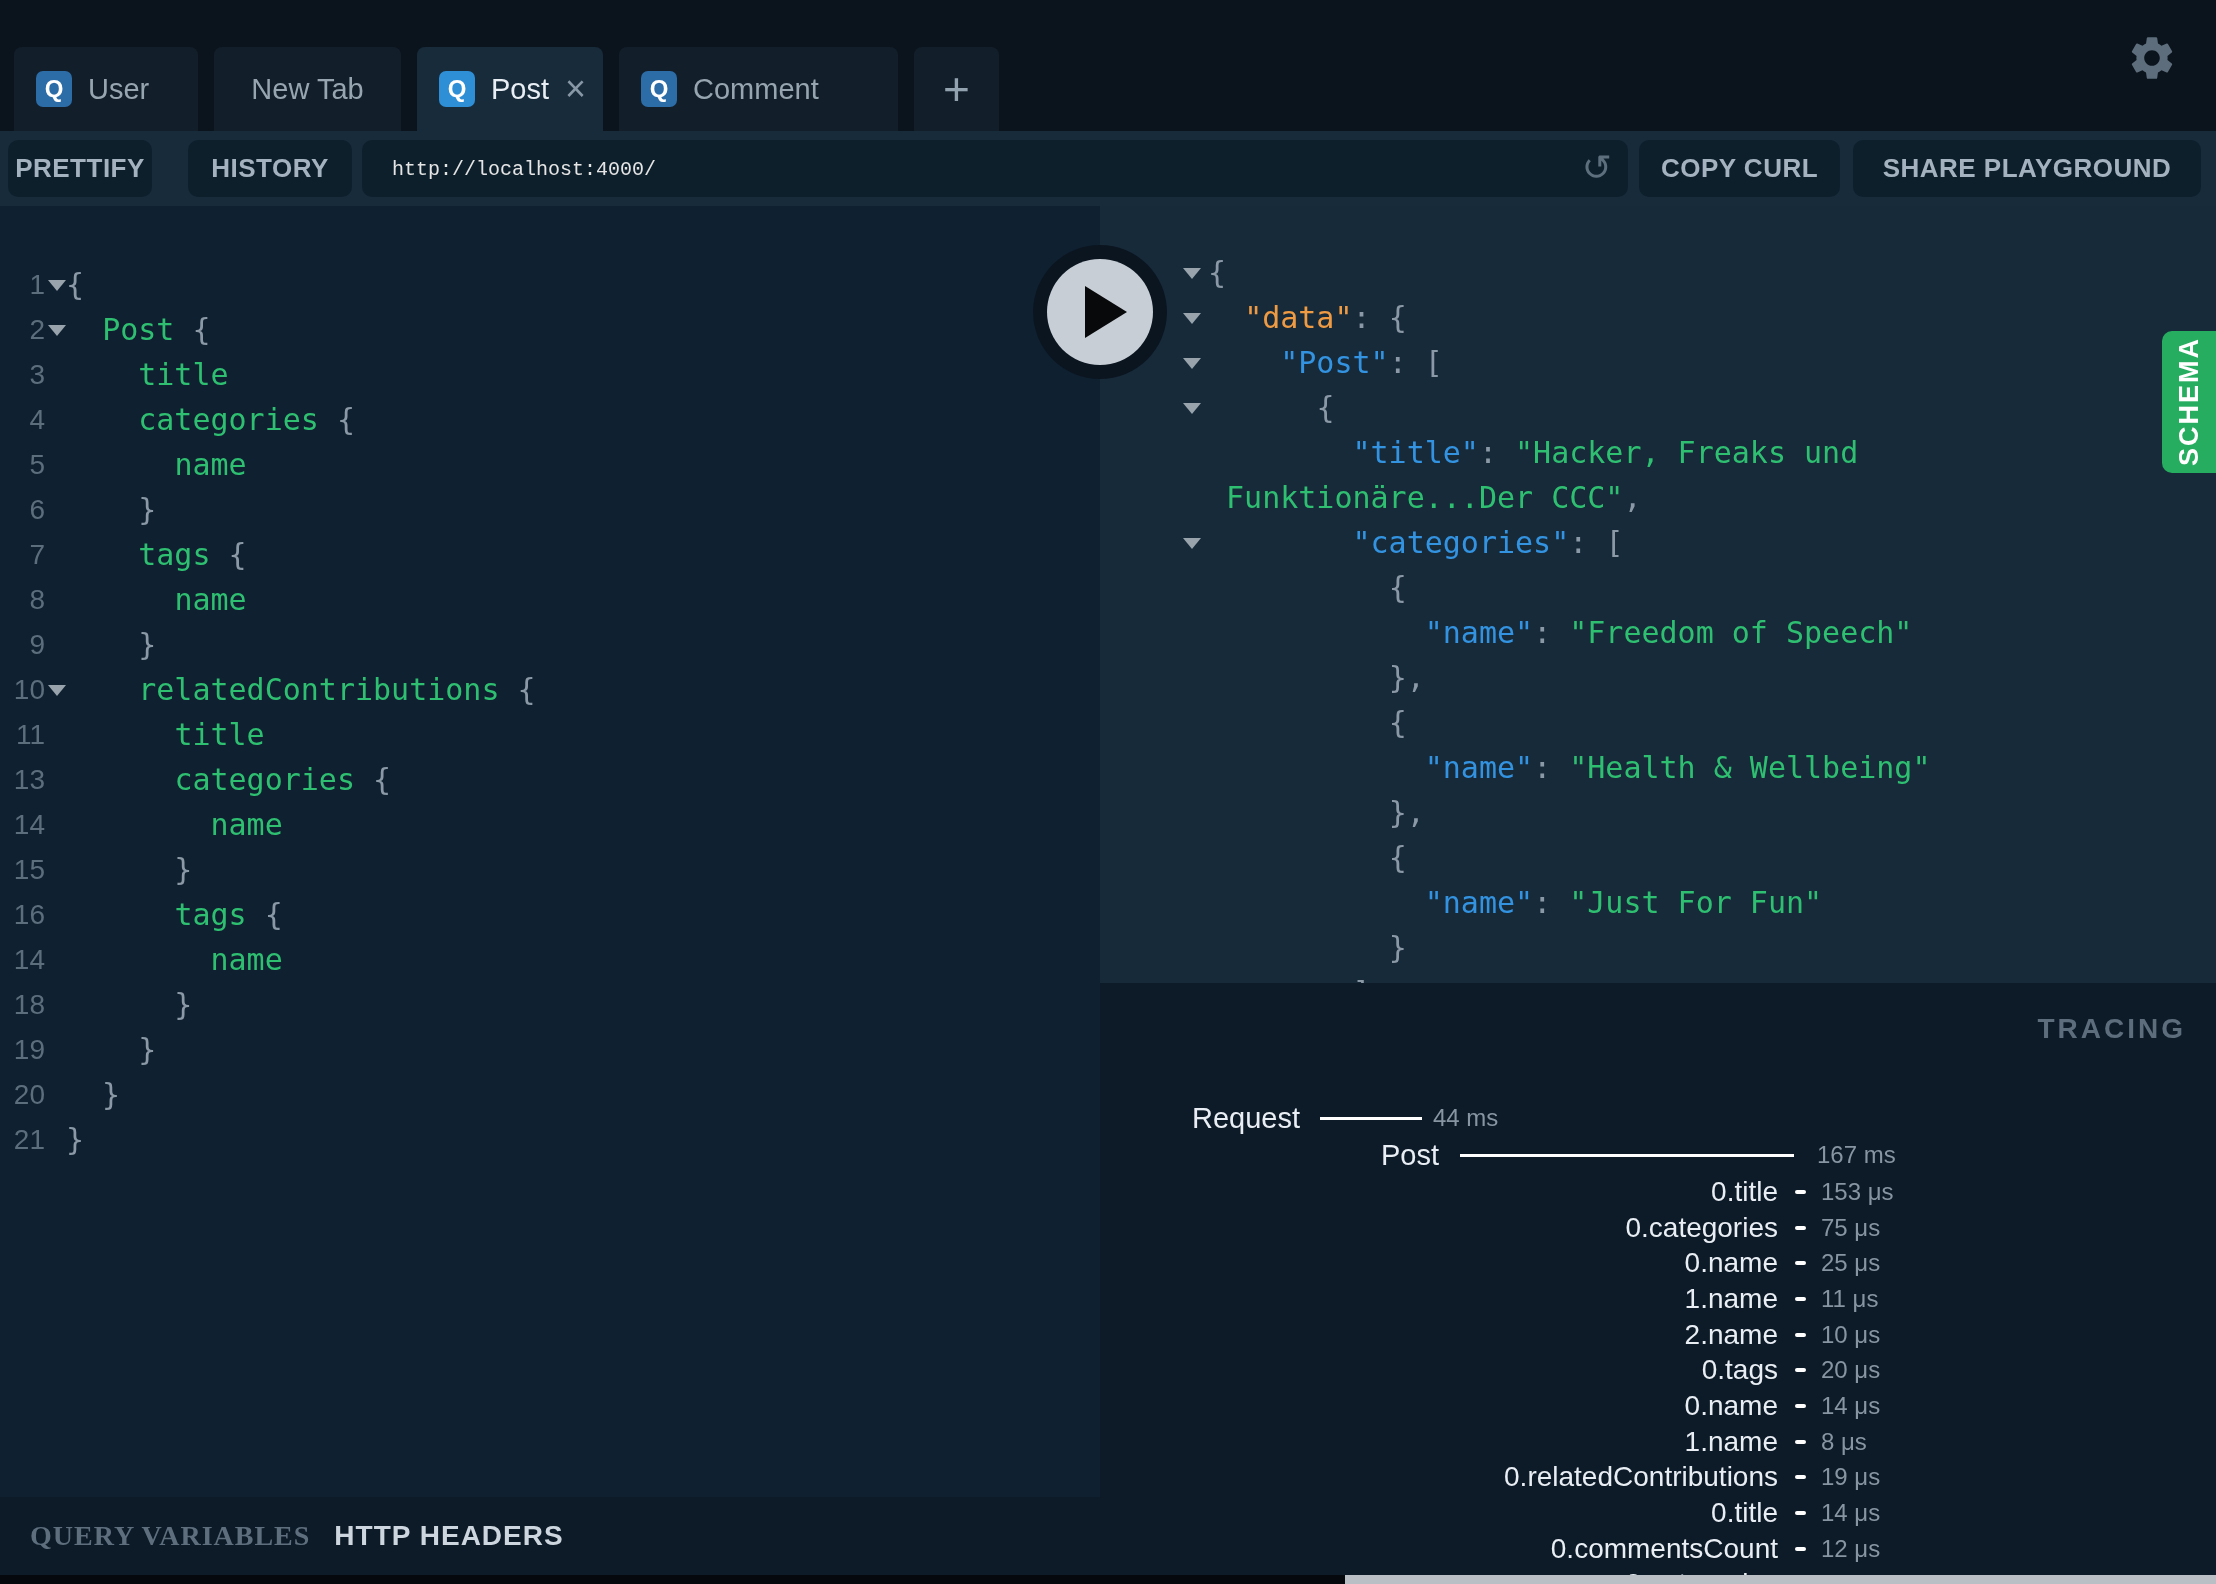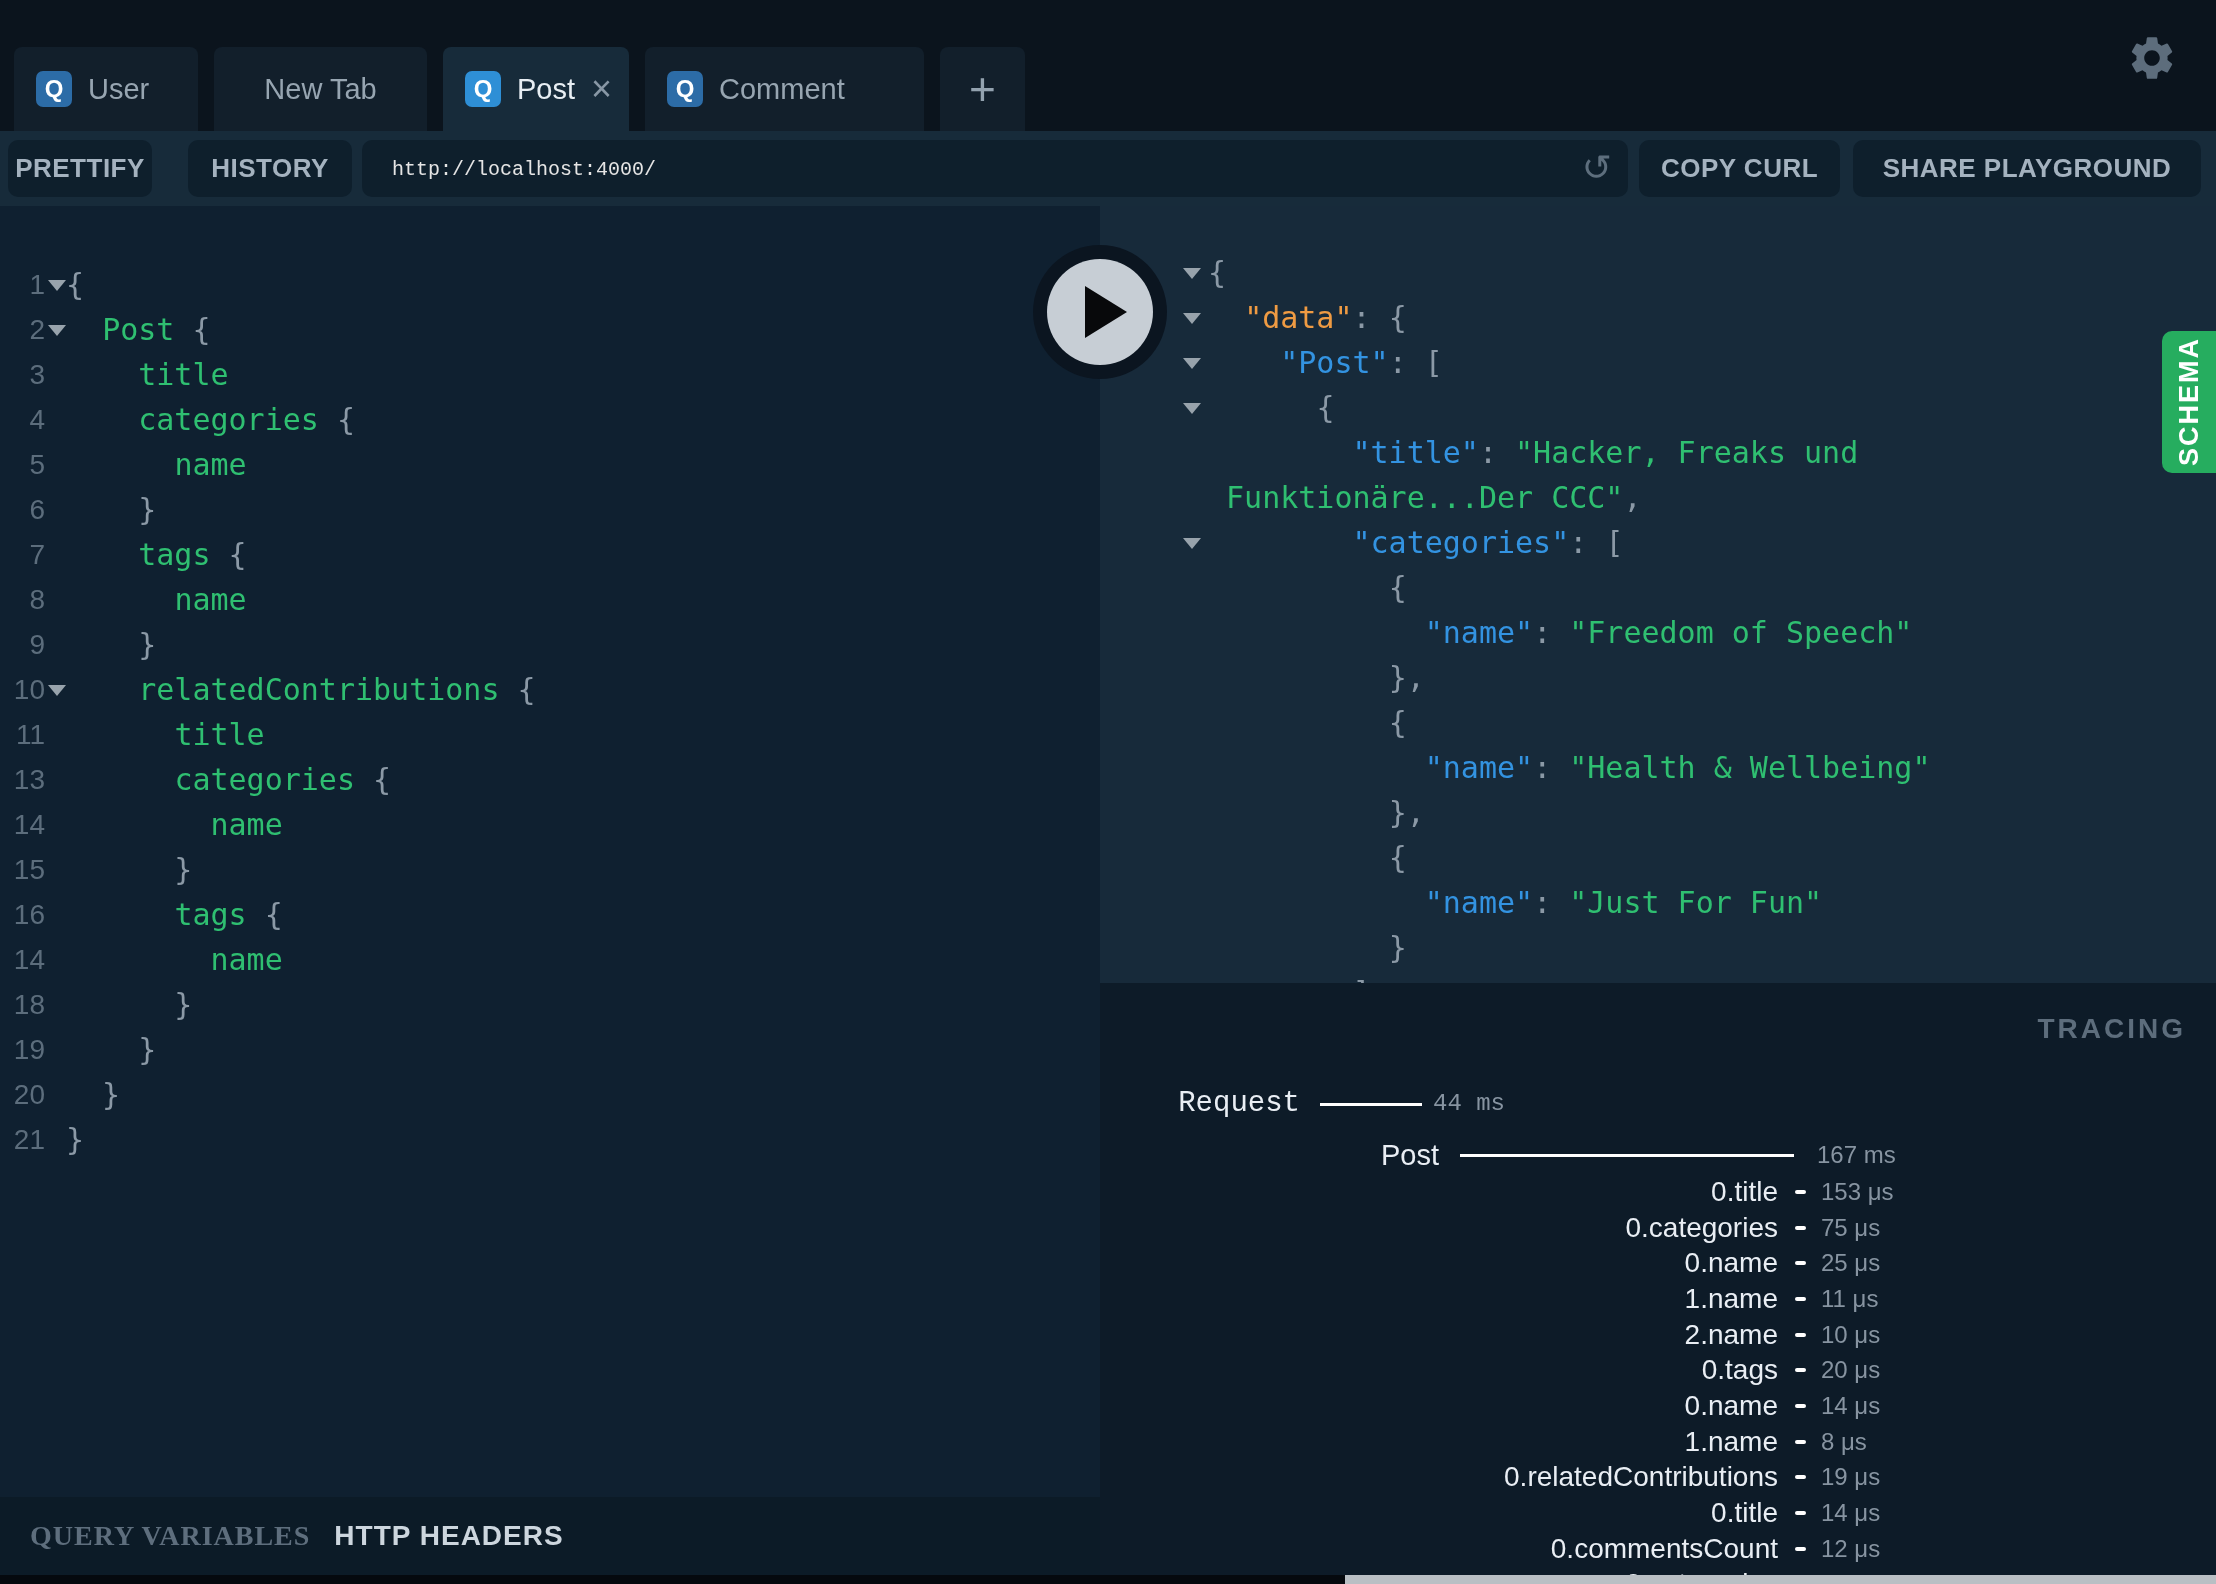--- a/index.html
+++ b/index.html
@@ -6,21 +6,21 @@
   .app{position:relative;width:2216px;height:1584px;overflow:hidden;background:#0b141d;
        font-family:"Liberation Sans",sans-serif;}
   
   .topbar{position:absolute;left:0;top:0;width:2216px;height:131px;background:#0b141d;}
   .tabs{position:absolute;left:14px;bottom:0;display:flex;gap:16px;align-items:flex-end;}
   .tab{height:84px;display:flex;align-items:center;background:#121f2b;
        border-radius:8px 8px 0 0;padding:0 22px;font-size:29px;color:#97a5b1;
        box-sizing:border-box;cursor:pointer;}
   .tab.active{background:#172b3a;color:#e8eef3;}
   [data-name="tab-user"]{width:184px;}
-  [data-name="tab-new-tab"]{width:213px;justify-content:center;}
+  [data-name="tab-new-tab"]{width:187px;justify-content:center;}
   [data-name="tab-post"]{width:186px;}
   [data-name="tab-comment"]{width:279px;}
   .qbadge{flex:0 0 36px;width:36px;height:36px;border-radius:7px;background:#2c6ca7;color:#ffffff;
           font-weight:bold;font-size:24px;display:flex;align-items:center;justify-content:center;
           margin-right:16px;}
   .tab.active .qbadge{background:#2e8fd6;}
   .tab-close{margin-left:16px;color:#8897a5;font-size:36px;line-height:1;}
   .plus-tab{width:85px;height:84px;background:#121f2b;border-radius:8px 8px 0 0;
             display:flex;align-items:center;justify-content:center;color:#93a2af;font-size:46px;}
   .gear{position:absolute;right:38px;top:32px;width:52px;height:52px;}
@@ -189,21 +189,21 @@
     </div>
   </div>
 
   <div class="schema" data-name="schema-tab">
     <span data-name="schema-tab-label">SCHEMA</span>
   </div>
 
   <div class="tracing" data-name="tracing-panel">
     <div class="tracing-title" data-name="tracing-title">TRACING</div>
     <div data-name="tracing-rows">
-        <div class="trow trow-request" data-name="tracing-row" style="top: 104px; font-family: Liberation Mono, monospace;">
+        <div class="trow trow-request" data-name="tracing-row" style="top: 118px;">
           <span class="tlabel" data-name="tracing-label">Request</span>
           <span class="tbar" data-name="tracing-bar"></span>
           <span class="ttime" data-name="tracing-time">44 ms</span>
         </div>
         <div class="trow trow-post" data-name="tracing-row" style="top: 155px;">
           <span class="tlabel" data-name="tracing-label">Post</span>
           <span class="tbar" data-name="tracing-bar"></span>
           <span class="ttime" data-name="tracing-time">167 ms</span>
         </div>
         <div class="trow trow-field" data-name="tracing-row" style="top: 192px;">

